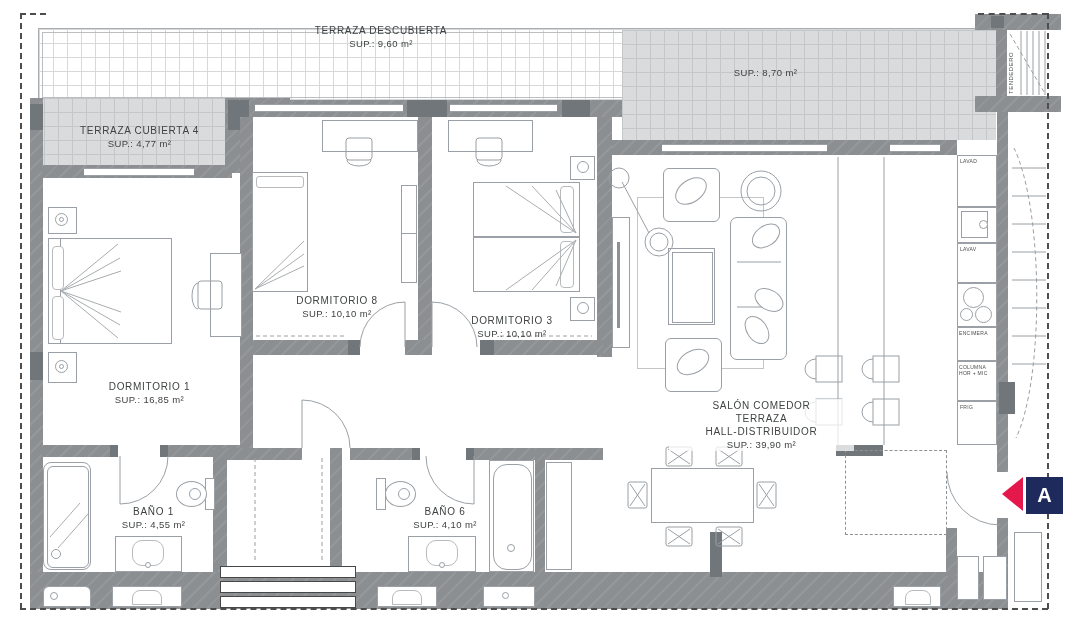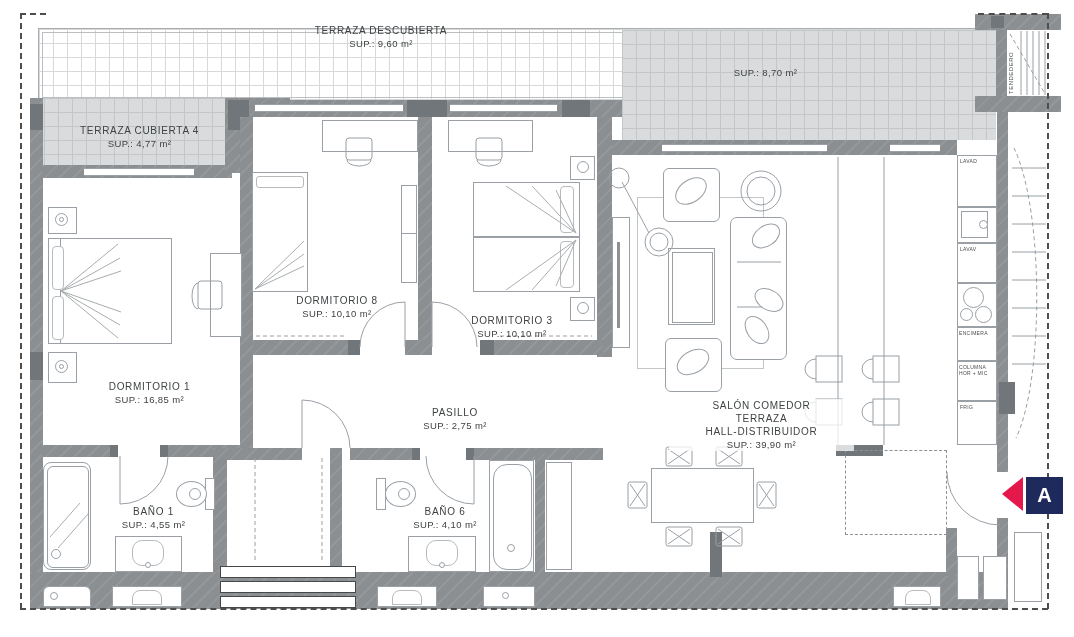--- a/index.html
+++ b/index.html
@@ -339,24 +339,20 @@
     <div class="ar">SUP.: 16,85 m²</div>
   </div>
   <div class="lbl" style="left:262px;top:294px;width:150px;">
     <div class="nm">DORMITORIO 8</div>
     <div class="ar">SUP.: 10,10 m²</div>
   </div>
   <div class="lbl" style="left:437px;top:294px;width:150px;margin-top:20px;">
     <div class="nm">DORMITORIO 3</div>
     <div class="ar">SUP.: 10,10 m²</div>
   </div>
-  <div class="lbl" style="left:395px;top:406px;width:120px;">
-    <div class="nm">PASILLO</div>
-    <div class="ar">SUP.: 2,75 m²</div>
-  </div>
   <div class="lbl" style="left:76px;top:505px;width:155px;">
     <div class="nm">BAÑO 1</div>
     <div class="ar">SUP.: 4,55 m²</div>
   </div>
   <div class="lbl" style="left:370px;top:505px;width:150px;">
     <div class="nm">BAÑO 6</div>
     <div class="ar">SUP.: 4,10 m²</div>
   </div>
   <div class="lbl" style="left:669px;top:399px;width:185px;background:rgba(255,255,255,.75);">
     <div class="nm">SALÓN COMEDOR</div>

